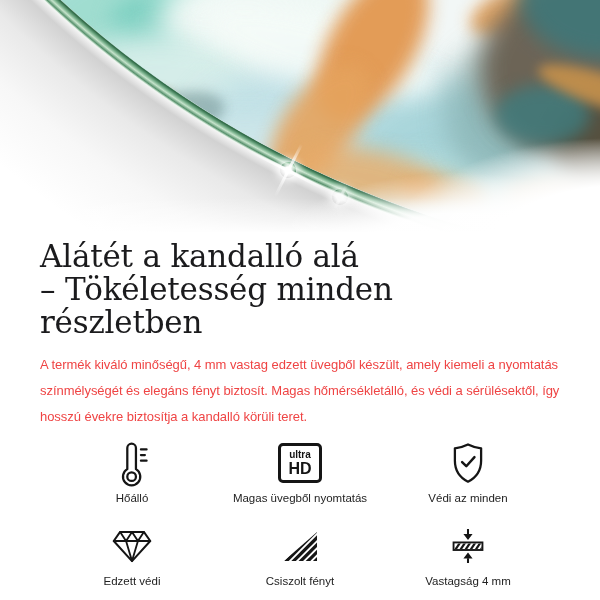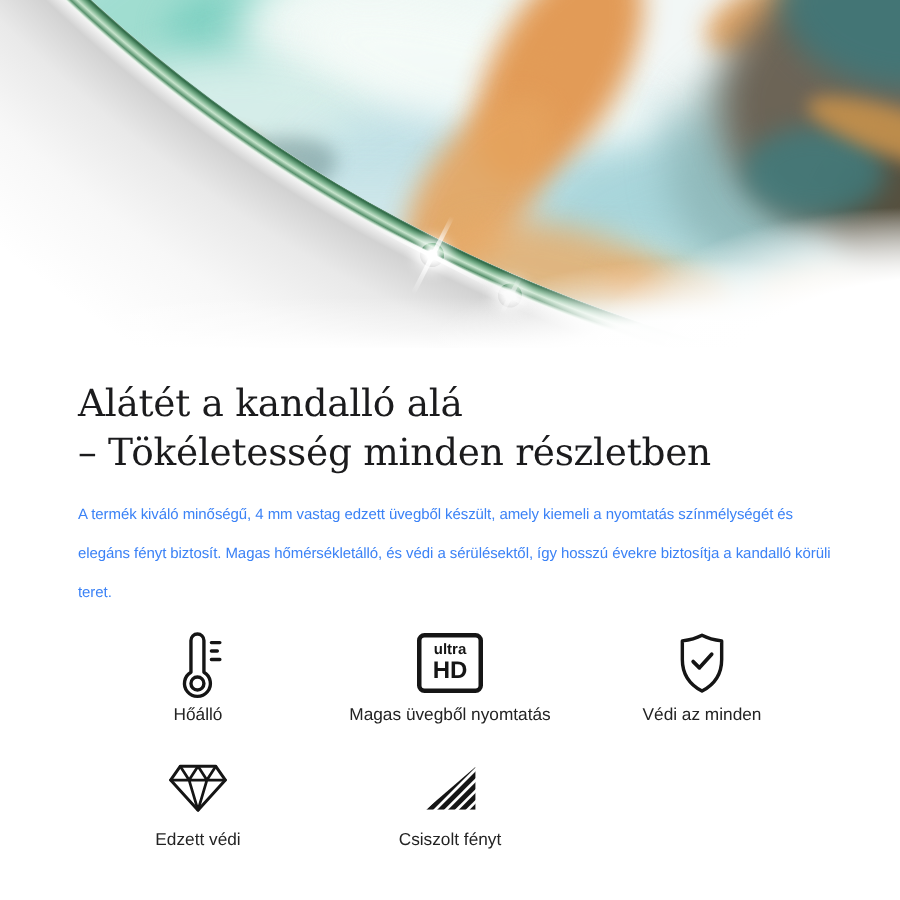--- a/index.html
+++ b/index.html
@@ -61,25 +61,25 @@
     background:linear-gradient(180deg, rgba(255,255,255,0), #ffffff 46%, #ffffff 54%, rgba(255,255,255,0));}
   .sparkle .core{position:absolute;left:50%;top:50%;width:16px;height:16px;margin:-8px 0 0 -8px;border-radius:50%;
     background:radial-gradient(circle, #ffffff 28%, rgba(255,255,255,0) 72%);
     box-shadow:0 0 9px 3px rgba(255,255,255,0.95);}
   .sparkle-main{left:242px;top:141px;width:92px;height:58px;transform:rotate(27deg);}
   .sparkle-small{left:327px;top:184px;width:26px;height:26px;transform:rotate(27deg);opacity:.8;}
 
   
   .content{padding:8px 40px 0 40px;}
   .title{
-    margin:12px;font-family:"DejaVu Serif", serif;font-weight:400;
-    font-size:25px;line-height:33px;color:#1b1b1d;letter-spacing:-0.2px;
+    margin:0;font-family:"DejaVu Serif", serif;font-weight:400;
+    font-size:31px;line-height:33px;color:#1b1b1d;letter-spacing:-0.2px;
   }
   .desc{
-    margin:13px 0 0 12px;font-size:10px;line-height:26px;color:#3b82f6;letter-spacing:-0.05px;
+    margin:13px 0 0 0;font-size:13px;line-height:26px;color:#ef4444;letter-spacing:-0.05px;
   }
 
   
   .features{
     display:grid;grid-template-columns:repeat(3,1fr);
     padding:0 8px;margin-top:9px;row-gap:18px;
   }
   .feature{display:flex;flex-direction:column;align-items:center;}
   .icon-box{height:48px;display:flex;align-items:center;justify-content:center;}
   .feature .label{margin-top:5px;font-size:11.5px;color:#232323;text-align:left;}
@@ -199,16 +199,39 @@
               <line x1="8" y1="38" x2="46" y2="0"></line>
               <line x1="16" y1="38" x2="54" y2="0"></line>
               <line x1="24" y1="38" x2="62" y2="0"></line>
               <line x1="32" y1="38" x2="70" y2="0"></line>
             </g>
           </svg>
         </div>
         <span class="label">Csiszolt fényt</span>
       </div>
 
+      <div class="feature">
+        <div class="icon-box">
+          <svg width="34" height="36" viewBox="0 0 40 42">
+            <defs>
+                <clipPath id="barclip">
+                  <rect x="4" y="18" width="32" height="6.5"></rect>
+                </clipPath>
+              </defs>
+            <path stroke="#151515" stroke-width="2.4" fill="none" d="M20 1 V7 M20 41 V35.5"></path>
+            <path fill="#151515" d="M20 14 L14.6 6.8 H25.4 Z M20 28.5 L14.6 35.7 H25.4 Z"></path>
+            <rect x="3" y="16.8" width="34" height="8.9" fill="none" stroke="#151515" stroke-width="2.2"></rect>
+            <g clip-path="url(#barclip)" stroke="#151515" stroke-width="2.6">
+              <line x1="2" y1="30" x2="14" y2="12"></line>
+              <line x1="8" y1="30" x2="20" y2="12"></line>
+              <line x1="14" y1="30" x2="26" y2="12"></line>
+              <line x1="20" y1="30" x2="32" y2="12"></line>
+              <line x1="26" y1="30" x2="38" y2="12"></line>
+              <line x1="32" y1="30" x2="44" y2="12"></line>
+            </g>
+          </svg>
+        </div>
+        <span class="label">Vastagság 4 mm</span>
+      </div>
 
     </div>
   </div>
 </div>
 
 </body></html>

